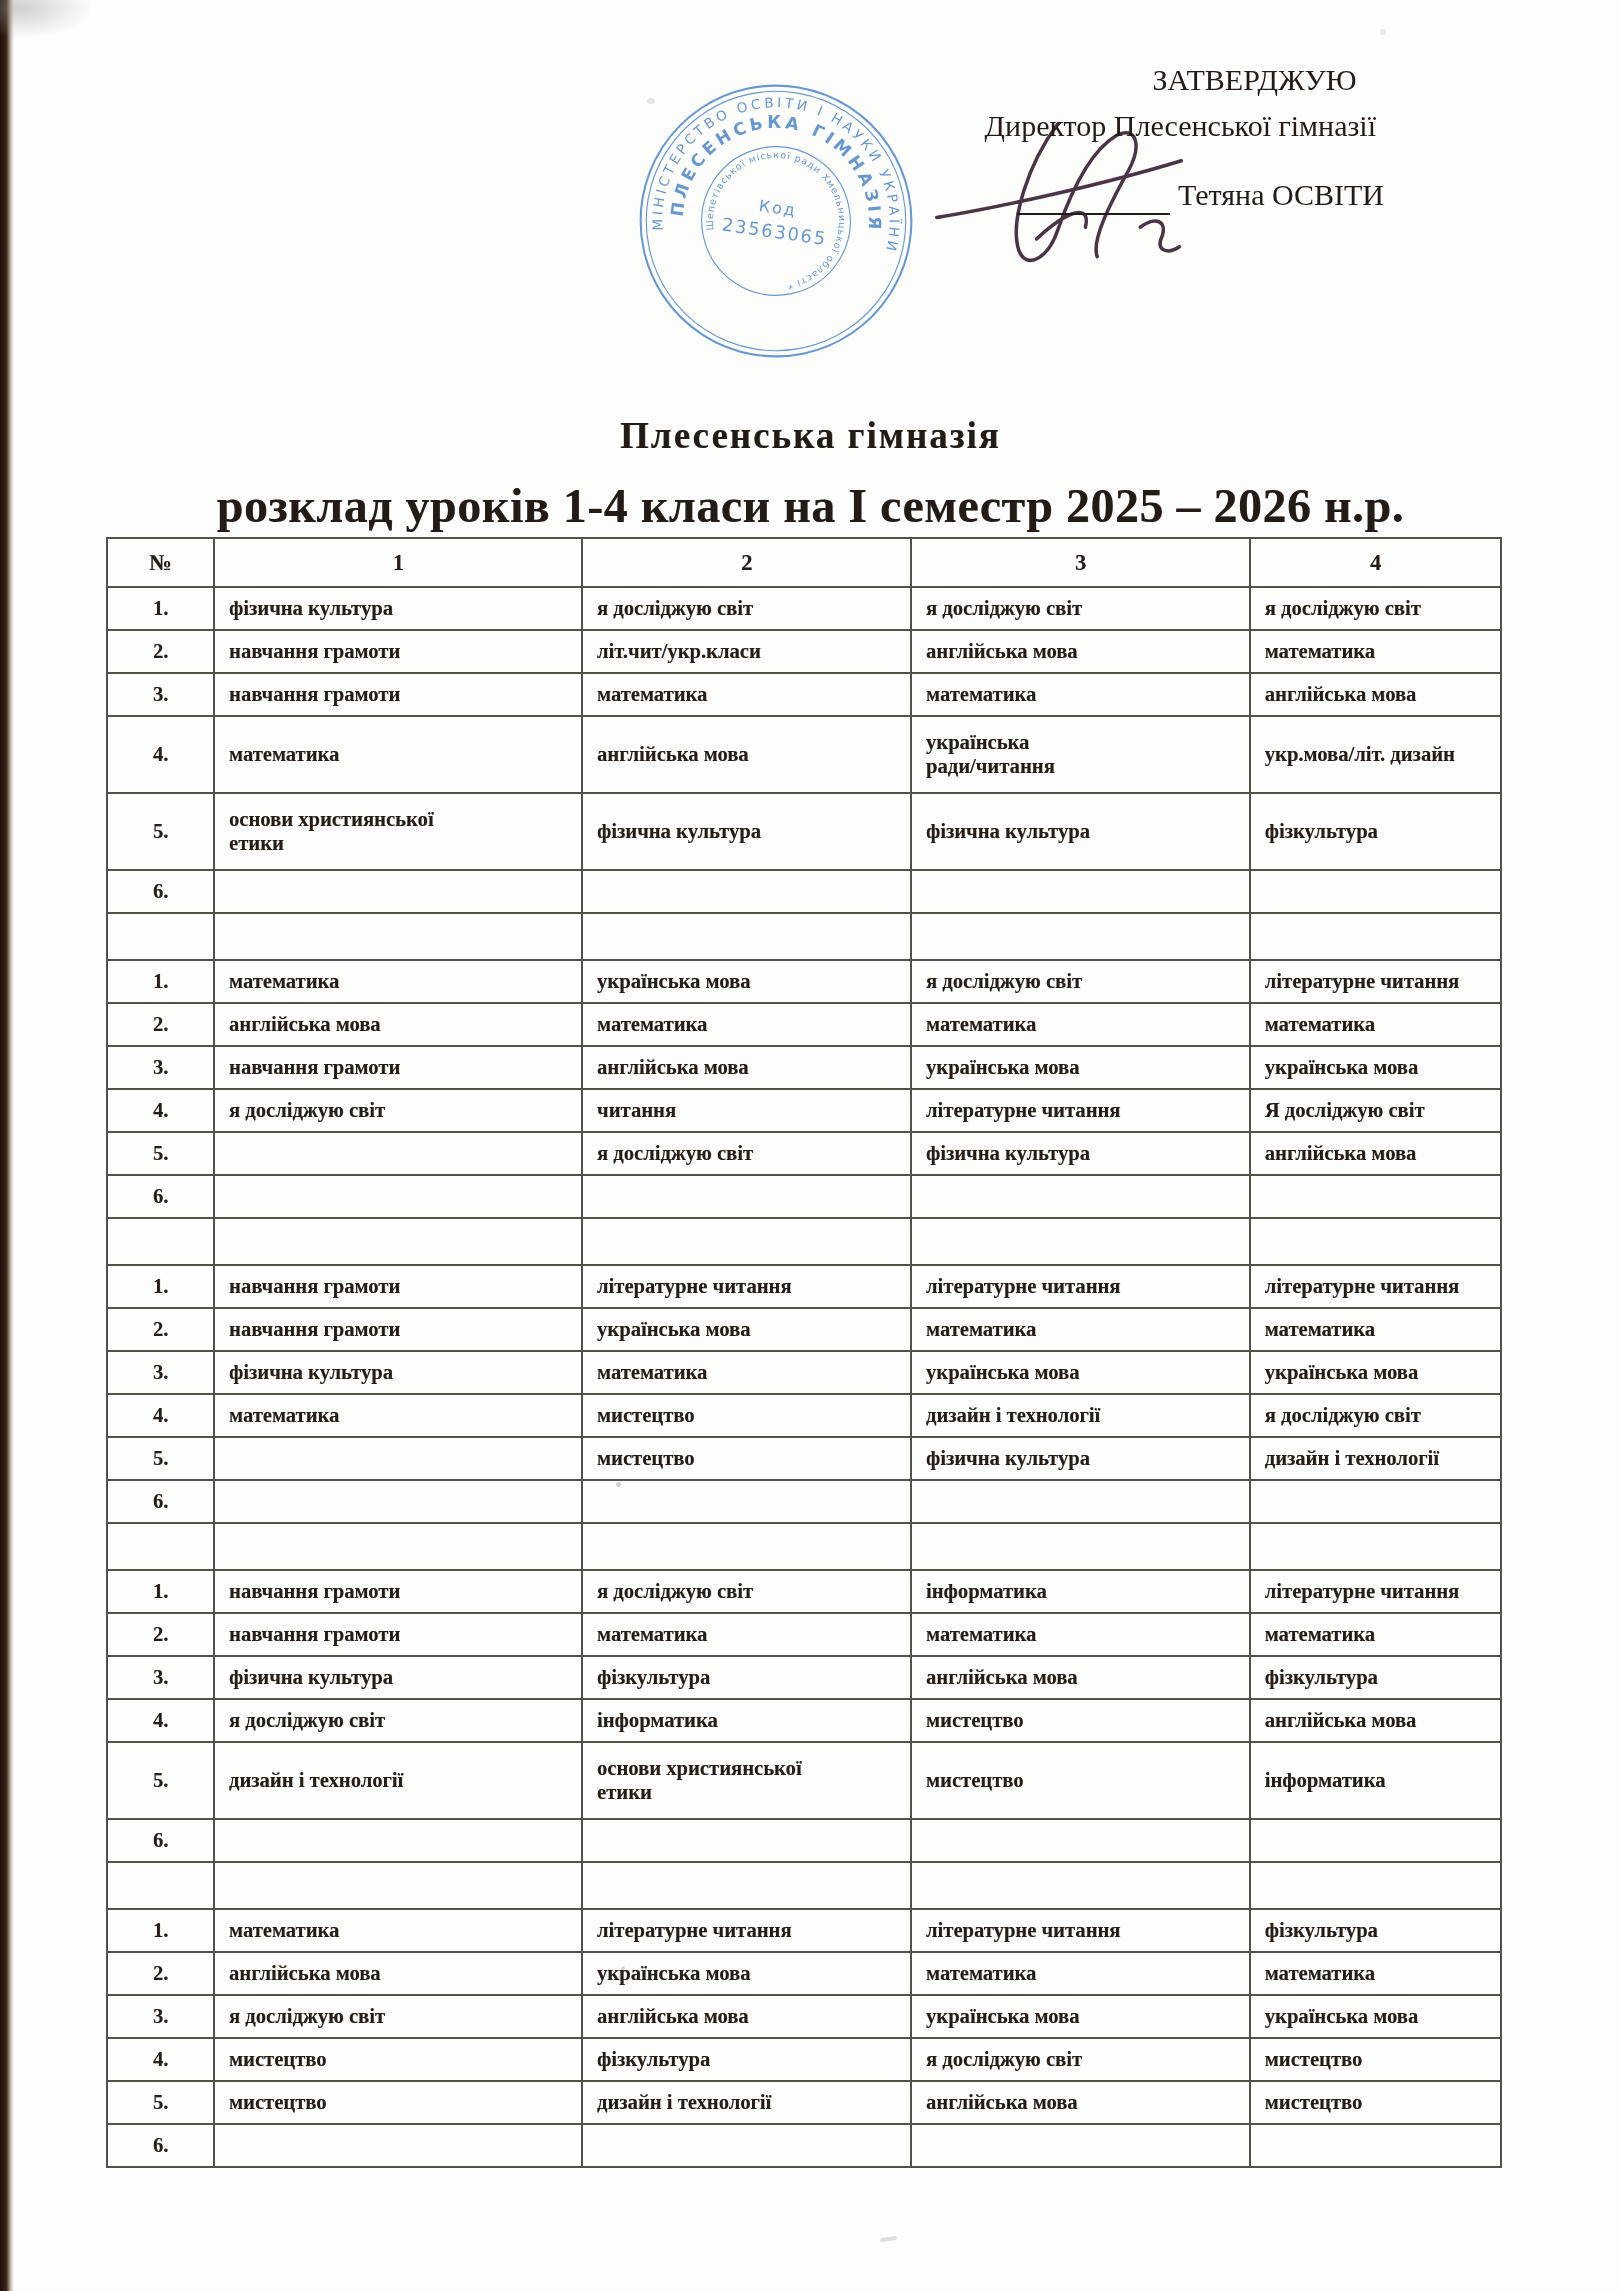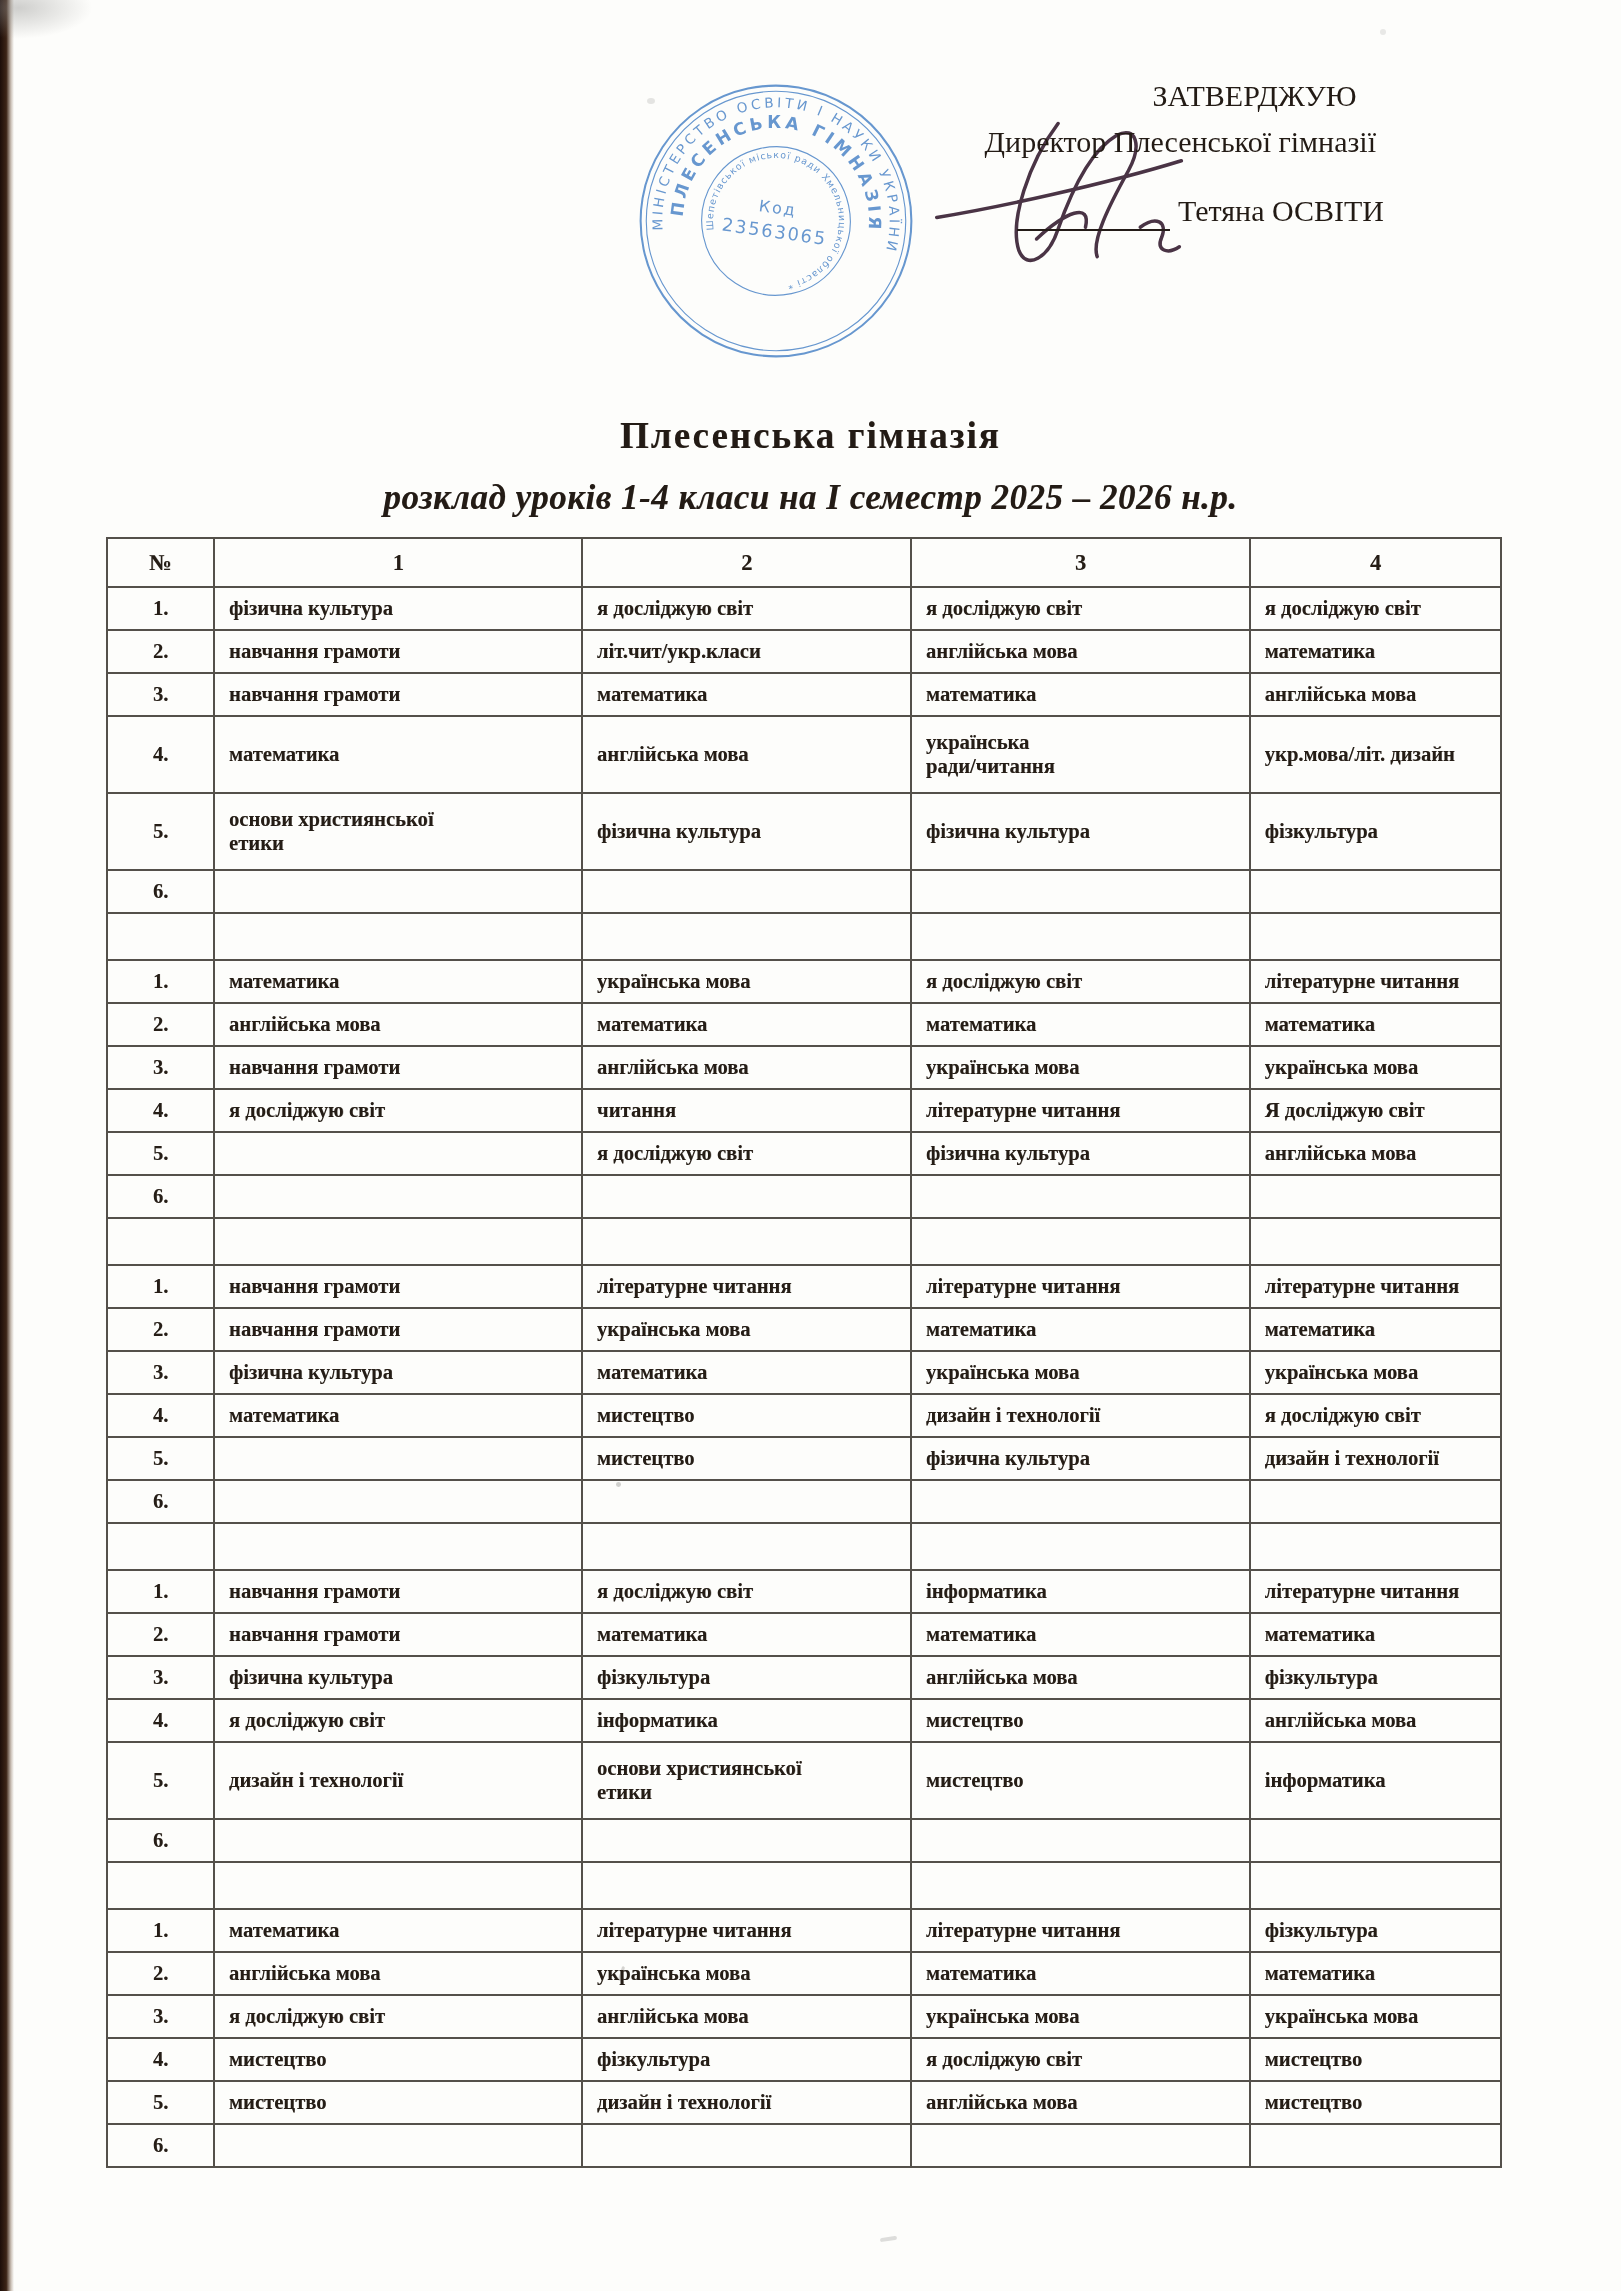--- a/index.html
+++ b/index.html
@@ -17,43 +17,43 @@
   .smudge-top{position:absolute;left:0;top:0;width:93px;height:39px;
     background:radial-gradient(ellipse at 20% 20%,rgba(150,150,148,.45),rgba(200,200,198,0) 70%);}
   .speck{position:absolute;border-radius:50%;background:#8d8d8a;}
   .speck.s1{left:647px;top:98px;width:7.8px;height:5.9px;opacity:.22;}
   .speck.s2{left:616px;top:1482px;width:4.9px;height:4.9px;opacity:.4;}
   .speck.s3{left:620px;top:1966px;width:2.9px;height:14.7px;opacity:.3;transform:rotate(18deg);border-radius:2px;background:#77736e;}
   .speck.s4{left:880px;top:2237px;width:16.7px;height:3.9px;opacity:.28;transform:rotate(-8deg);border-radius:2px;}
   .speck.s5{left:1380px;top:29px;width:5.9px;height:5.9px;opacity:.18;}
 
   
-  .approve-block{position:absolute;top:78px;right:237px;text-align:right;
+  .approve-block{position:absolute;top:62px;right:237px;text-align:right;
     font-size:30px;line-height:1.2;}
   .approve-word{margin:0 27.4px 9.8px 0;}
   .director-line{margin:0 8px 0 0;}
   .sig-row{margin-top:33px;white-space:nowrap;}
   .sig-line{display:inline-block;width:153px;border-bottom:2.5px solid #241c18;
     vertical-align:baseline;margin-right:7.8px;}
 
   
   .stamp{position:absolute;left:635px;top:80px;width:282px;height:282px;
     opacity:.85;transform:rotate(-12deg);}
   .stamp text{font-family:"DejaVu Sans", sans-serif;}
 
   
   .signature{position:absolute;left:919px;top:102px;width:284px;height:181px;opacity:.92;}
 
   
   .doc-title{position:absolute;top:414px;left:0;width:100%;text-align:center;
     font-size:37px;font-weight:bold;letter-spacing:2px;
     text-shadow:0.3px 0.3px 0.6px rgba(35,27,21,.45);}
   .doc-subtitle{position:absolute;top:478px;left:0;width:100%;text-align:center;
-    font-size:35px;font-weight:bold;letter-spacing:0.5px;
-    text-shadow:0.3px 0.3px 0.6px rgba(35,27,21,.45);font-style:italic;}
+    font-size:48px;font-weight:bold;letter-spacing:0.5px;
+    text-shadow:0.3px 0.3px 0.6px rgba(35,27,21,.45);}
 
   
   table.timetable{position:absolute;left:106px;top:537px;width:1396px;
     border-collapse:collapse;table-layout:fixed;
     border:2.5px solid #44403a;}
   .timetable col.c0{width:7.7%;} .timetable col.c1{width:26.4%;}
   .timetable col.c2{width:23.6%;} .timetable col.c3{width:24.3%;}
   .timetable col.c4{width:18%;}
   .timetable th,.timetable td{
     border:2px solid #54504a;

